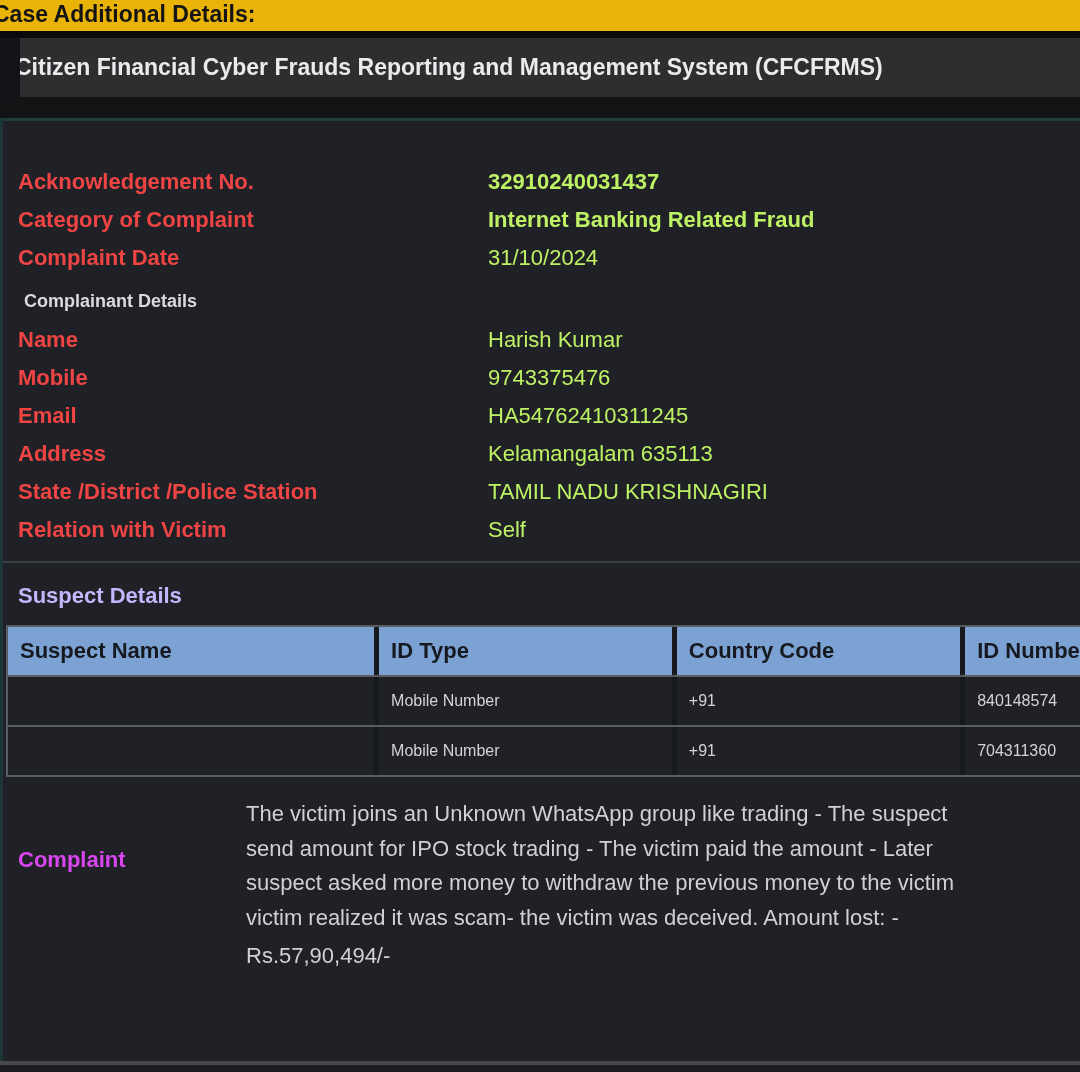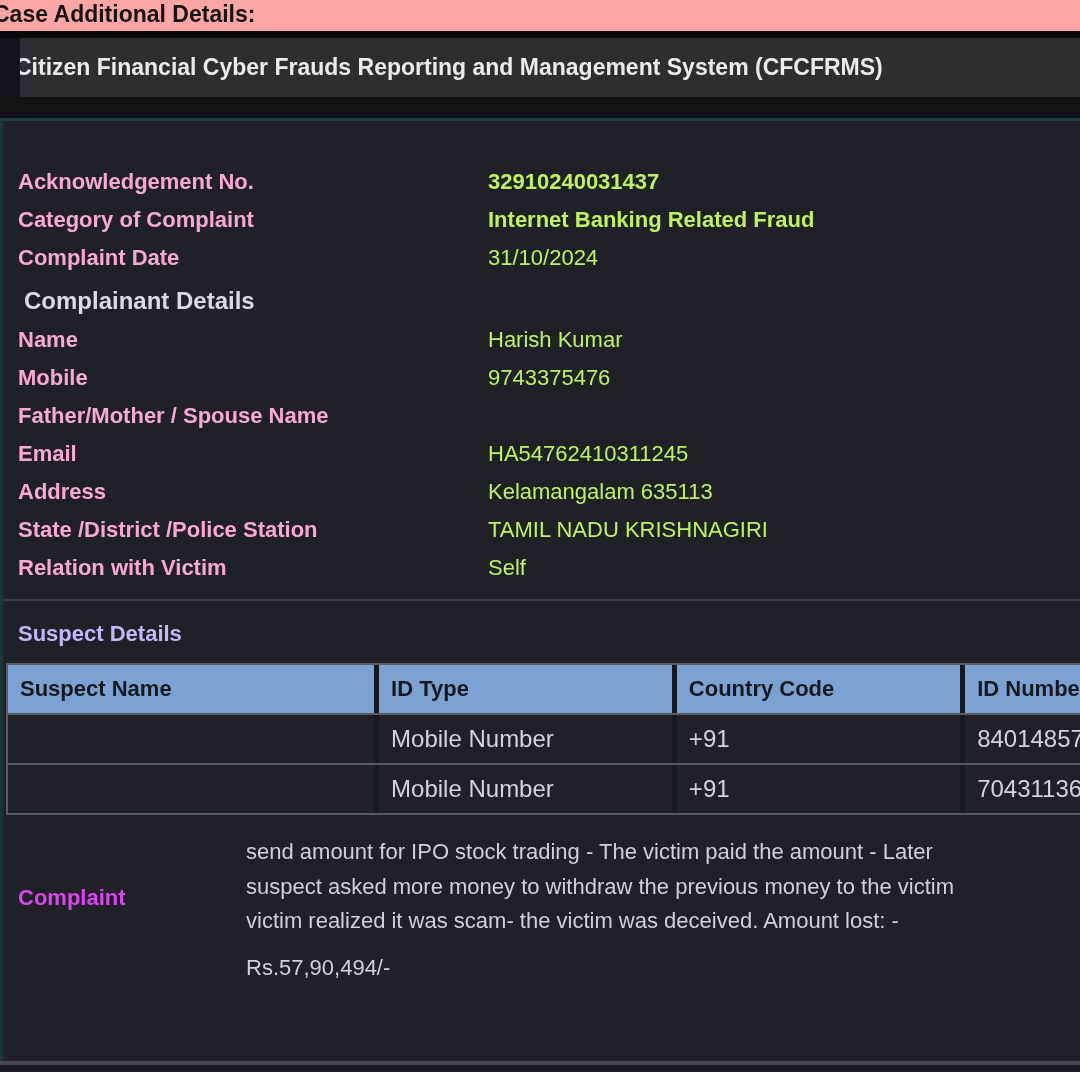--- a/index.html
+++ b/index.html
@@ -1,69 +1,69 @@
 <!DOCTYPE html>
 <html><head>
 <meta charset="utf-8">
 <style>
   * { margin:0; padding:0; box-sizing:border-box; }
   html,body { width:1080px; height:1072px; overflow:hidden; background:#131418;
     font-family:"Liberation Sans","DejaVu Sans",sans-serif; }
 
   
-  .top-white { height:31px; background:#fca5a5; overflow:hidden; }
+  .top-white { height:31px; background:#eab308; overflow:hidden; }
   .top-white .title { display:inline-block; margin-left:-7px; padding-top:1px;
     font-size:23px; font-weight:bold; color:#141414; white-space:nowrap; }
 
   .top-dark-line { height:7px; background:#0a0a0c; }
 
   
   .system-bar { height:59px; background:#2e2e31; display:flex; align-items:center; overflow:hidden;margin-left:20px; }
   .system-bar .sys-title { margin-left:-5px; font-size:23px; font-weight:bold;
     color:#ebebed; white-space:nowrap; }
 
   .mid-gap { height:21px; background:#131316; }
 
   
   .panel { width:1080px; height:943px; background:#1f2126;
     border-top:3px solid #1f3d3b; border-left:3px solid #1b3634;
     padding:42px 0 0 15px; position:relative; overflow:hidden; }
 
   .frow { display:flex; height:38px; align-items:center; }
-  .flabel { width:470px; font-size:22px; font-weight:bold; color:#f9a8d4; white-space:nowrap; }
+  .flabel { width:470px; font-size:22px; font-weight:bold; color:#ef4444; white-space:nowrap; }
   .fvalue { font-size:22px; color:#bef264; white-space:nowrap; }
   .fvalue.bold { font-weight:bold; }
   .section-head { height:40px; margin-top:4px; display:flex; align-items:center;
-    padding-left:6px; font-size:24px; font-weight:bold; color:#dcdade; }
+    padding-left:6px; font-size:18px; font-weight:bold; color:#dcdade; }
 
   .divider { height:2px; background:#3a3d41; margin:12px 0 0 -18px; width:1098px; }
 
   .suspect-head { margin-top:20px; font-size:22px; font-weight:bold; color:#c4b5fd; }
 
   
   .stable { width:1270px; margin:16px 0 0 -12px;
     border:2px solid #595d61; border-right:none; }
   .thead { display:flex; background:#7ba2d2; height:48px; }
   .th { display:flex; align-items:center; padding-left:12px;
     font-size:22px; font-weight:bold; color:#161a20; border-left:5px solid #16191d; }
   .trow { display:flex; height:50px; border-top:2px solid #595d61; }
   .td { display:flex; align-items:center; padding-left:12px;
-    font-size:24px; color:#d5d3d7; border-left:5px solid #16191d; white-space:nowrap; }
+    font-size:16px; color:#d5d3d7; border-left:5px solid #16191d; white-space:nowrap; }
   .c0 { width:384px; border-left:none !important; }
   .c1 { width:312px; }
   .c2 { width:302px;text-align:right; }
   .c3 { width:331px; }
 
   
   .complaint { display:flex; margin-top:20px; }
   .clabel { width:228px; margin-top:46px; }
   .clabel div { font-size:22px; font-weight:bold; color:#d946ef; line-height:34px; white-space:nowrap; }
   .cbody { }
   .pline { font-size:22px; color:#d2d0d4; line-height:34.5px; white-space:nowrap; }
-  .pline:last-child { margin-top:12px; }
+  .pline:last-child { margin-top:4px; }
 
   .bottom-line { height:4px; background:#47494d; }
   .bottom-fill { height:7px; background:#1b1c1f; }
 </style>
 </head>
 <body>
 
 <div class="top-white">
   <span class="title">Case Additional Details:</span>
 </div>
@@ -92,24 +92,20 @@
 
   <div class="section-head">Complainant Details</div>
 
   <div class="frow">
     <div class="flabel">Name</div>
     <div class="fvalue">Harish Kumar</div>
   </div>
   <div class="frow">
     <div class="flabel">Mobile</div>
     <div class="fvalue">9743375476</div>
-  </div>
-  <div class="frow">
-    <div class="flabel">Father/Mother / Spouse Name</div>
-    <div class="fvalue"></div>
   </div>
   <div class="frow">
     <div class="flabel">Email</div>
     <div class="fvalue">HA54762410311245</div>
   </div>
   <div class="frow">
     <div class="flabel">Address</div>
     <div class="fvalue">Kelamangalam 635113</div>
   </div>
   <div class="frow">
@@ -144,20 +140,21 @@
       <div class="td c2">+91</div>
       <div class="td c3">704311360</div>
     </div>
   </div>
 
   <div class="complaint">
     <div class="clabel">
       <div>Complaint</div>
     </div>
     <div class="cbody">
+      <div class="pline">The victim joins an Unknown WhatsApp group like trading - The suspect</div>
       <div class="pline">send amount for IPO stock trading - The victim paid the amount - Later</div>
       <div class="pline">suspect asked more money to withdraw the previous money to the victim</div>
       <div class="pline">victim realized it was scam- the victim was deceived. Amount lost: -</div>
       <div class="pline">Rs.57,90,494/-</div>
     </div>
   </div>
 
 </div>
 
 <div class="bottom-line"></div>

